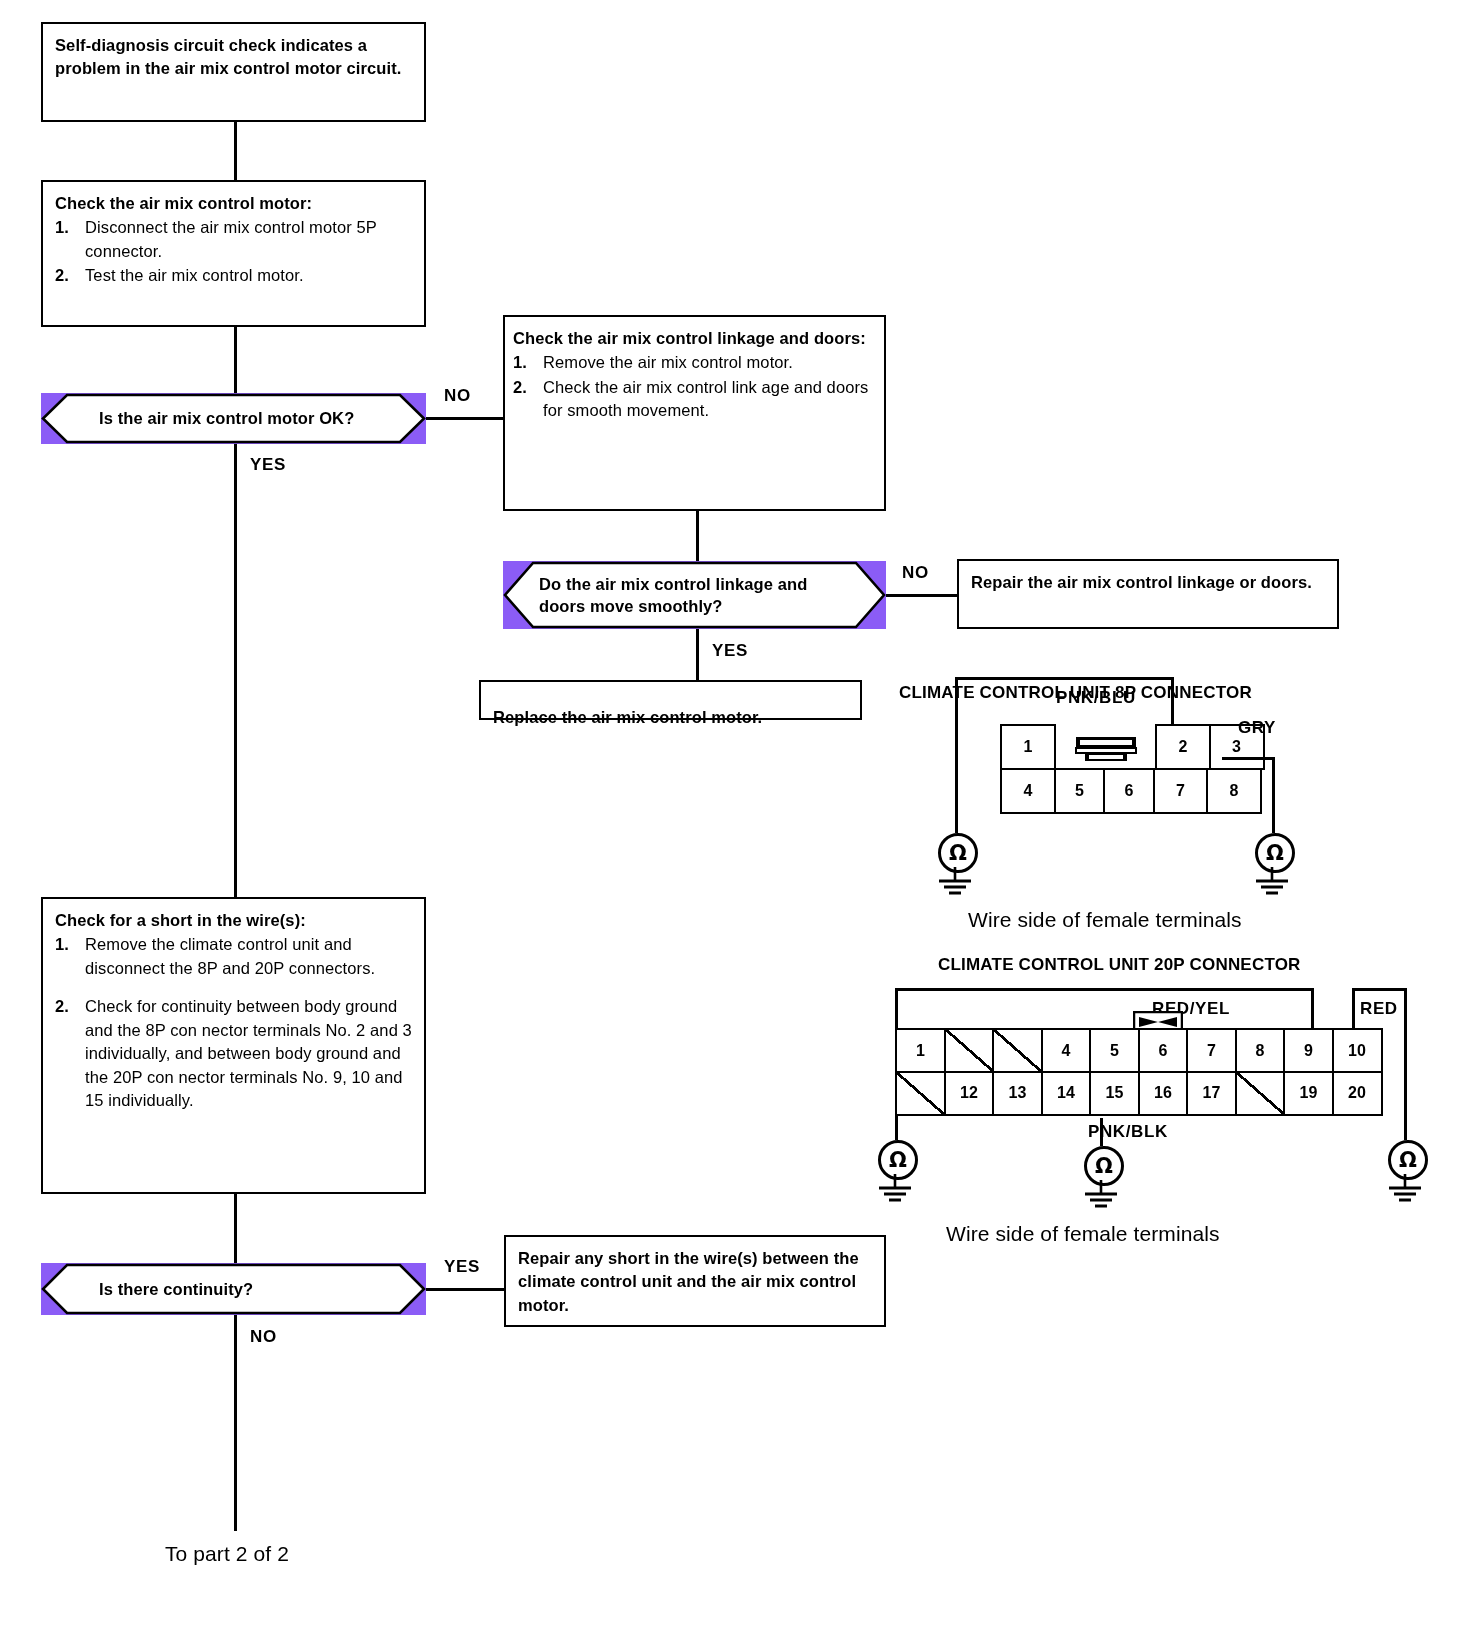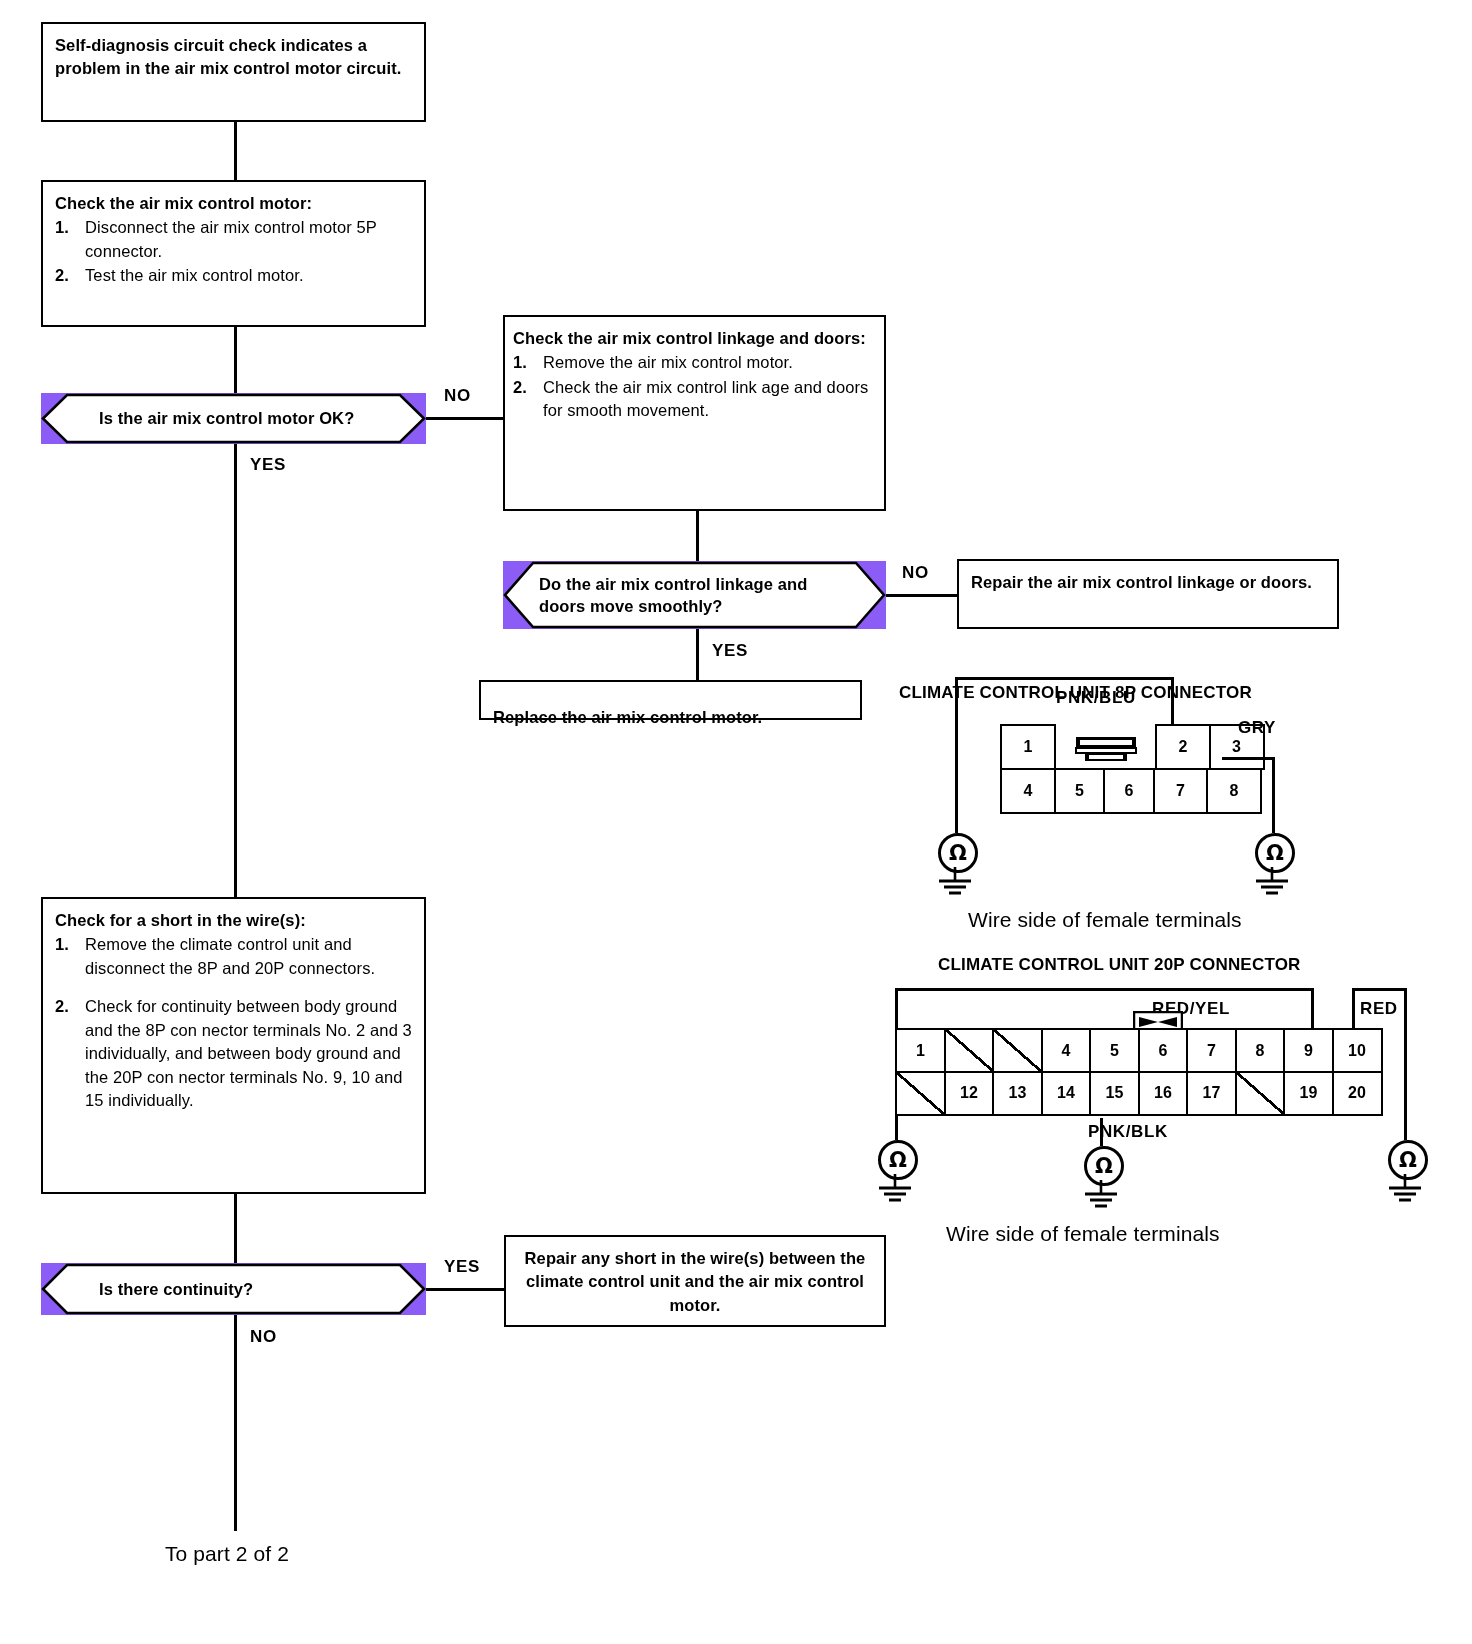--- a/index.html
+++ b/index.html
@@ -424,21 +424,21 @@
   <div class="hex" style="left:41px;top:1263px;width:385px;height:52px;">
     <svg class="hexsvg" viewBox="0 0 385 52" preserveAspectRatio="none">
       <polygon points="26,2 359,2 383,26 359,50 26,50 2,26" fill="#fff" stroke="#000" stroke-width="2.6"></polygon>
     </svg>
     <div class="hextxt">Is there continuity?</div>
   </div>
 
   <div class="ln lnh" style="left:426px;top:1288px;width:80px;"></div>
   <div class="lbl" style="left:444px;top:1257px;">YES</div>
 
-  <div class="box allbold" style="left:504px;top:1235px;width:382px;height:92px;text-align:center;">
+  <div class="box allbold" style="left:504px;top:1235px;width:382px;height:92px;">
     <div>Repair any short in the wire(s) between the climate control unit and the air mix control motor.</div>
   </div>
 
   <div class="ln lnv" style="left:234px;top:1315px;height:216px;"></div>
   <div class="lbl" style="left:250px;top:1327px;">NO</div>
 
   <div class="plain" style="left:165px;top:1542px;">To part  2 of 2</div>
 
 </div>
 

